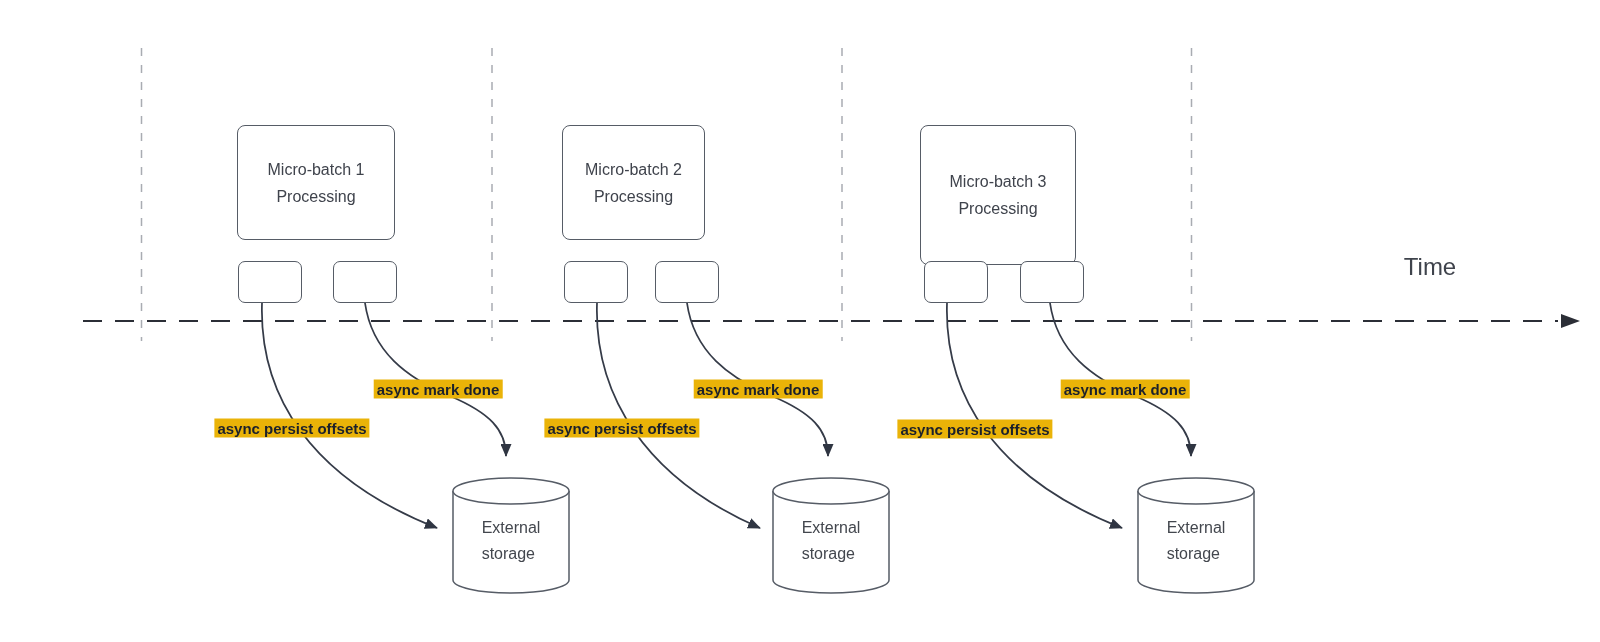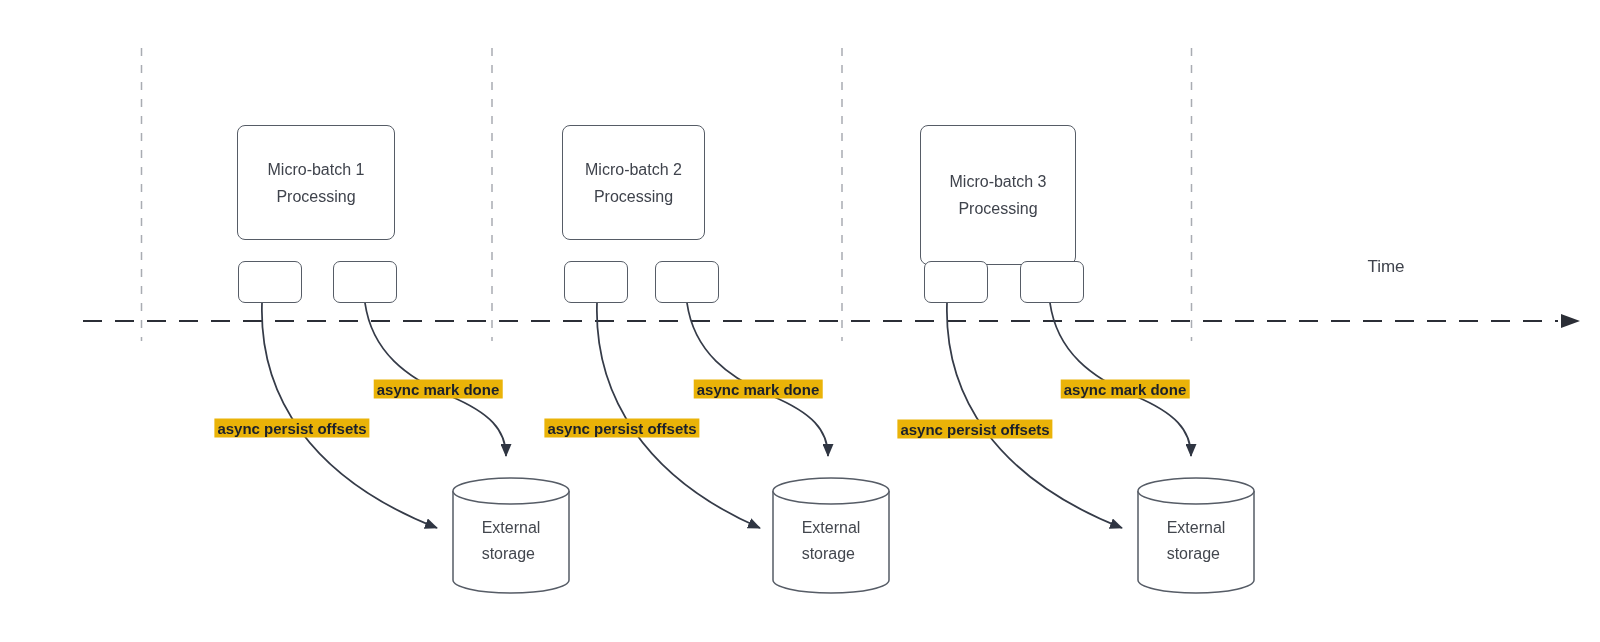--- a/index.html
+++ b/index.html
@@ -59,22 +59,23 @@
     text-align: left;
     color: #43474e;
     font-size: 16px;
     line-height: 26px;
     white-space: nowrap;
   }
   .time-label {
     position: absolute;
     transform: translate(-50%, -50%);
     color: #3f434c;
-    font-size: 17px;
+    font-size: 24px;
     white-space: nowrap;
+    margin-left: 44px;
   }
 </style>
 </head>
 <body>
 
 <div class="stage">
 
   <svg class="layer" width="1600" height="642" viewBox="0 0 1600 642">
     <defs>
       <marker id="arrowHead" markerUnits="userSpaceOnUse" markerWidth="14" markerHeight="11" refX="12" refY="5.5" orient="auto">

